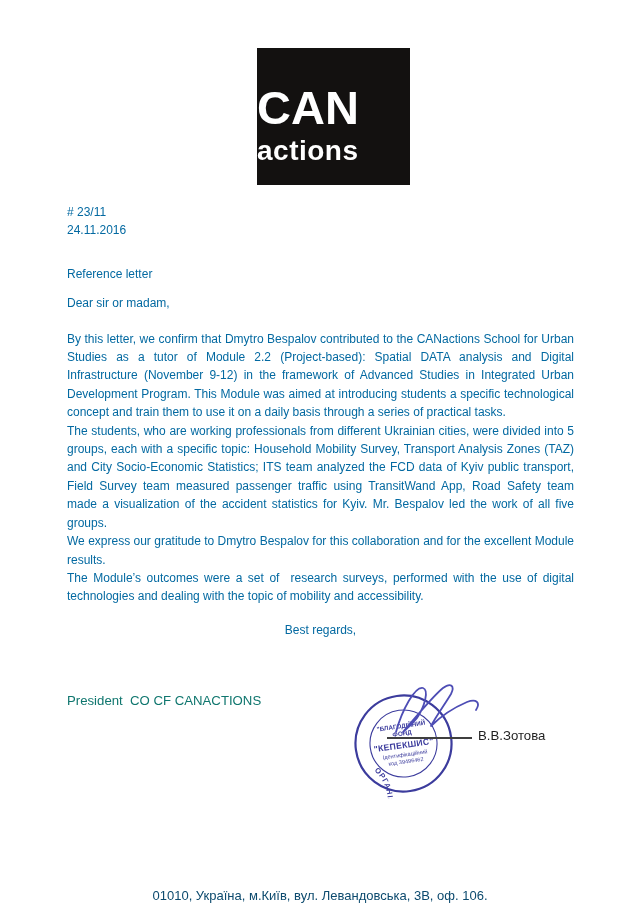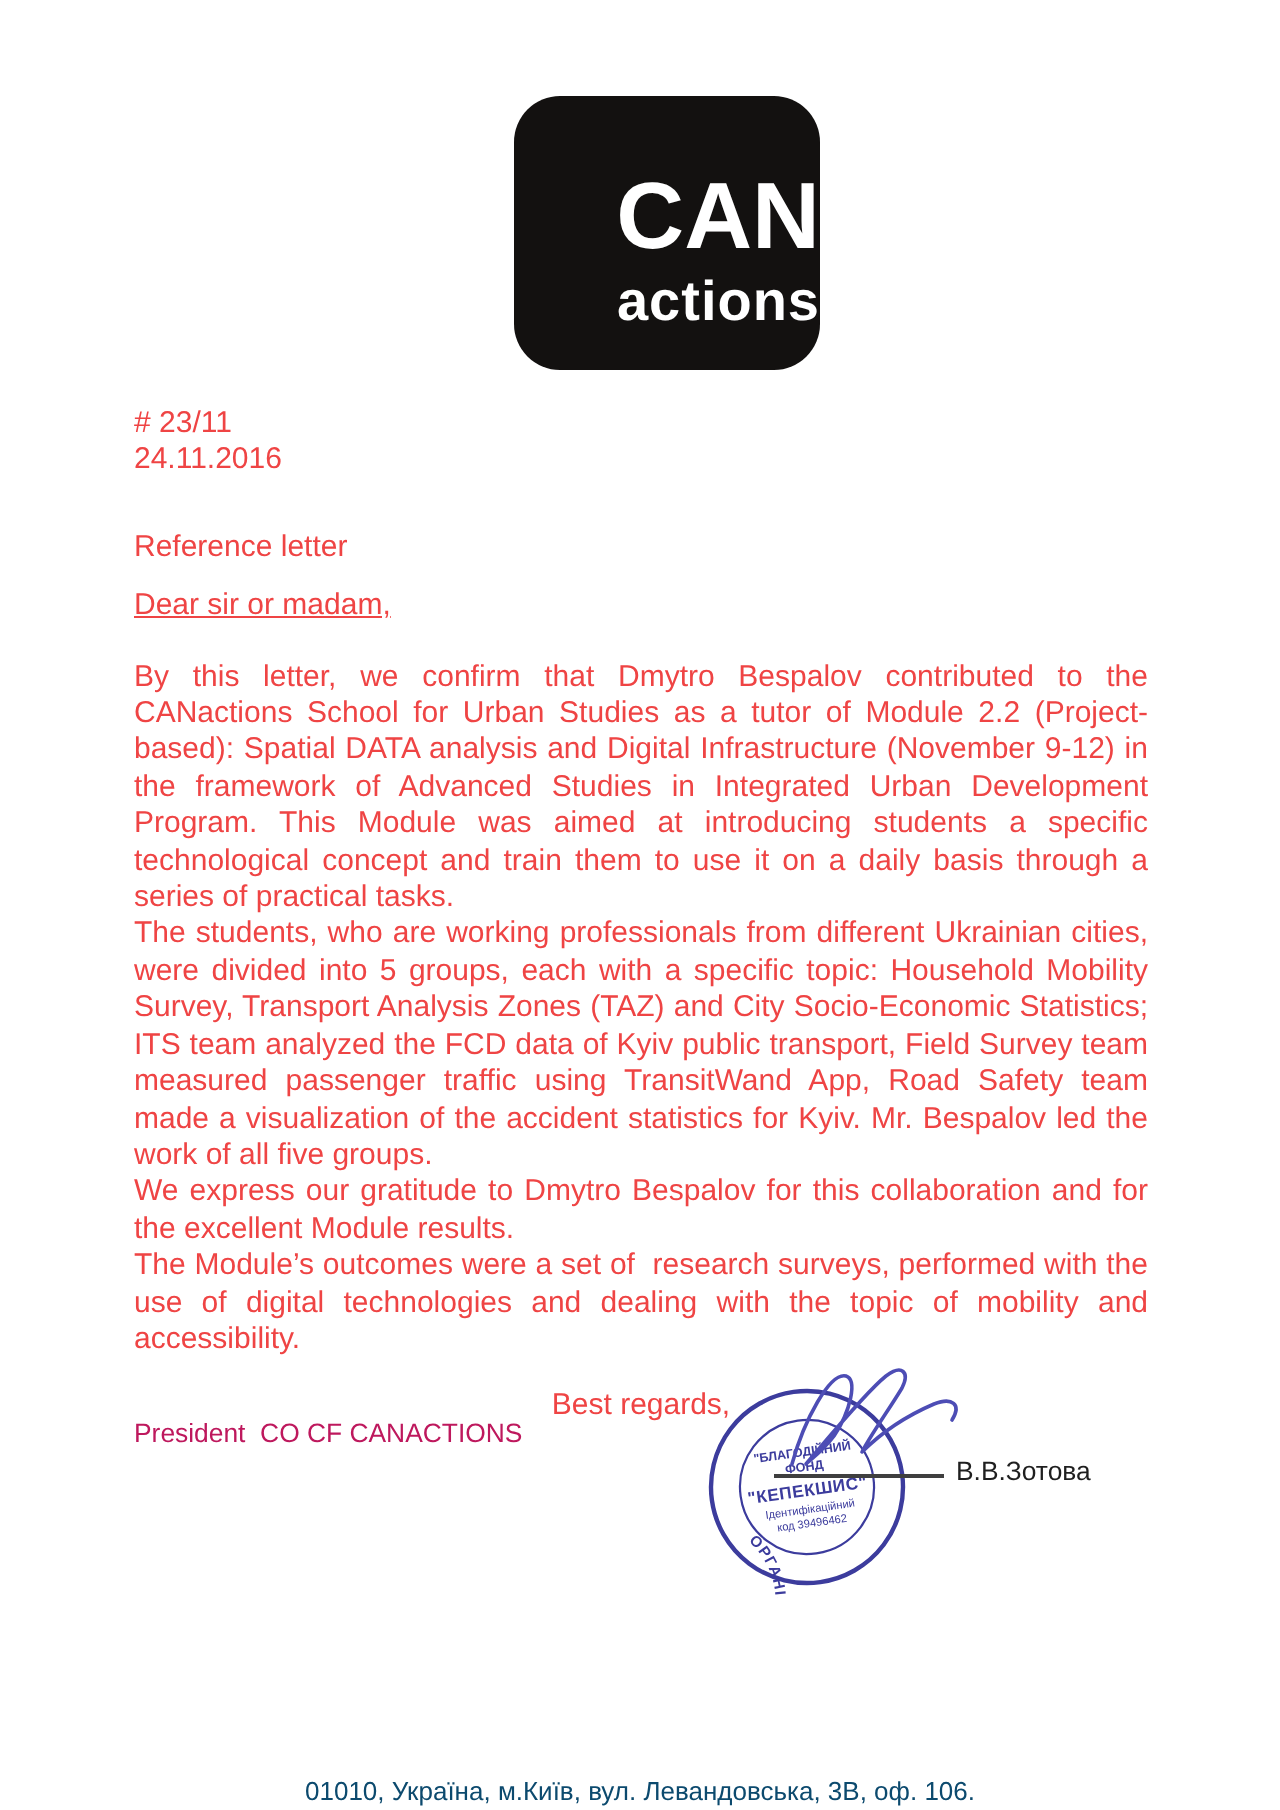--- a/index.html
+++ b/index.html
@@ -14,44 +14,44 @@
     position: absolute; inset: 0;
     background: #ffffff;
     color: #1f1f1f;
   }
   
   .logo {
     position: absolute; left: 257px; top: 48px;
     width: 153px; height: 137px;
     background: #131110;
     color: #ffffff;
-    display: flex; flex-direction: column; align-items: flex-end; border-radius: 23px;
+    display: flex; flex-direction: column; align-items: flex-start;
   }
   .logo-line1 {
     font-size: 47px; font-weight: bold; line-height: 1;
     margin-top: 36px; letter-spacing: 0px;
   }
   .logo-line2 {
     font-size: 28px; font-weight: bold; line-height: 1;
     margin-top: 6px; letter-spacing: 0.5px;
   }
   
   .letter-body {
     position: absolute; left: 67px; top: 203px; width: 507px;
-    font-size: 15px; line-height: 18.4px; color: #ef4444;
+    font-size: 12px; line-height: 18.4px; color: #0369a1;
   }
   .subject { margin-top: 25px; }
-  .salutation { margin-top: 11px; text-decoration: underline; }
+  .salutation { margin-top: 11px; }
   .para { text-align: justify; white-space: pre-wrap; }
   .para-first { margin-top: 17px; }
   .closing { margin-top: 15px; text-align: center; }
   
   .signer-title {
-    position: absolute; left: 67px; top: 709px;
-    font-size: 13.2px; white-space: pre-wrap; color: #be185d;
+    position: absolute; left: 67px; top: 693px;
+    font-size: 13.2px; white-space: pre-wrap; color: #0f766e;
   }
   .signer-name {
     position: absolute; left: 478px; top: 728px;
     font-size: 13.2px; color: #1f1f1f;
   }
   .stamp-svg {
     position: absolute; left: 351px; top: 691px;
     width: 105px; height: 105px;
     transform: rotate(-8deg);
   }

